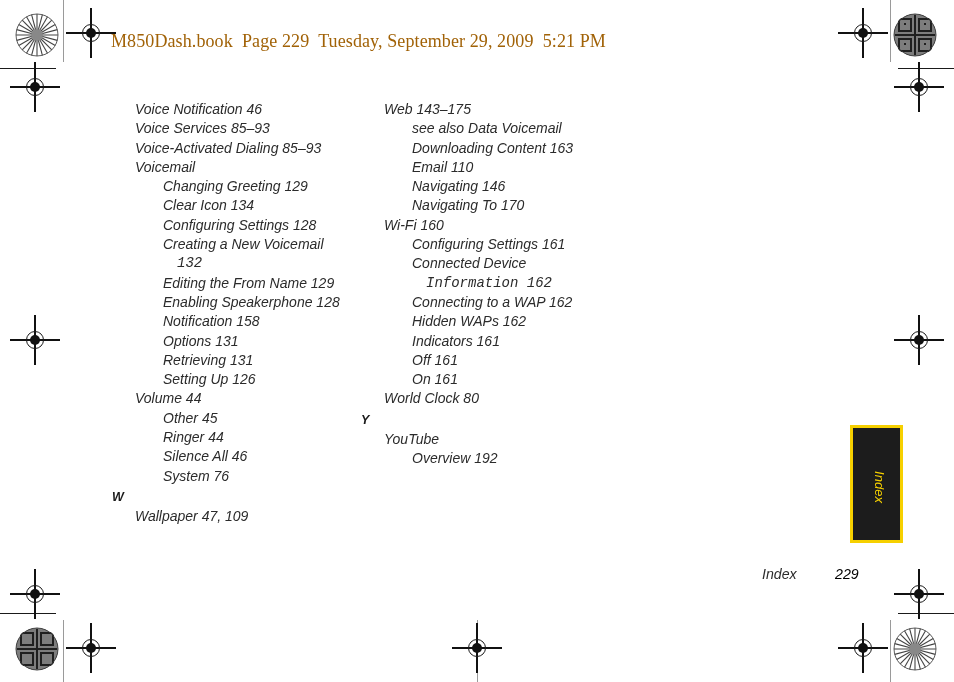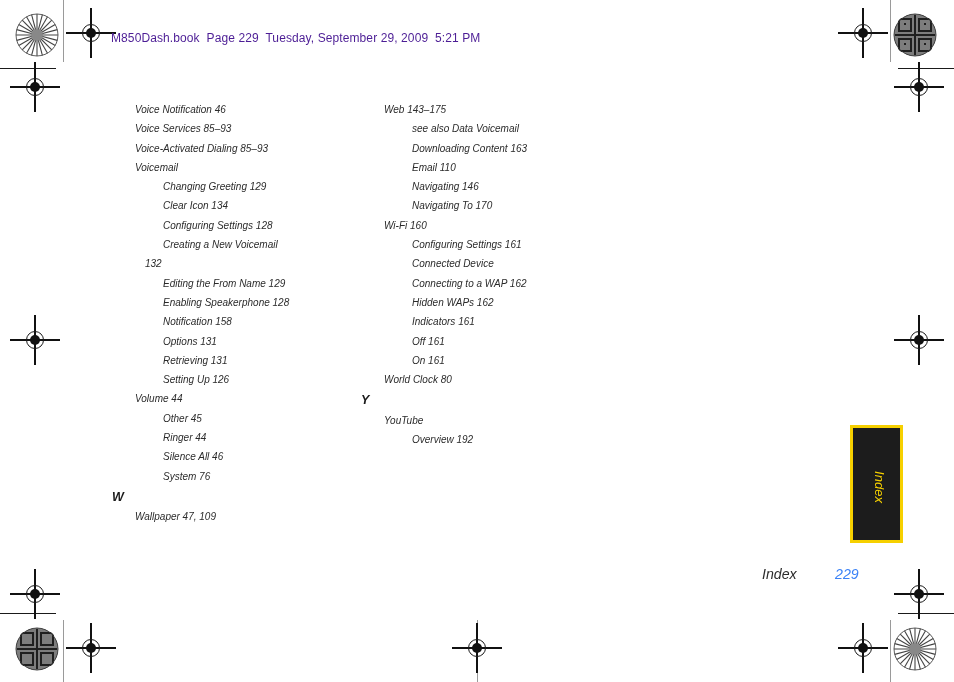--- a/index.html
+++ b/index.html
@@ -64,23 +64,23 @@
     pointer-events: none;
   }
   .trim-v { width: 1px; }
   .trim-h { height: 1px; background: #1a1a1a; }
 
   
   .book-header {
     position: absolute;
     left: 111px;
     top: 31px;
-    font-family: Liberation Sans, sans-serif;
-    font-size: 12px;
-    color: #4c1d95;
+    font-family: Liberation Serif, serif;
+    font-size: 18px;
+    color: #a16207;
     white-space: pre;
     letter-spacing: 0.1px;
   }
 
   
   .index-columns {
     position: absolute;
     left: 0;
     top: 100px;
     width: 954px;
@@ -98,28 +98,28 @@
     font-weight: bold;
     font-size: 12.5px;
     color: #1b1b1b;
     line-height: 19.3px;
     margin-left: 0px;
     padding-top: 2px;
   }
 
   .entry {
     font-style: italic;
-    font-size: 10px;
+    font-size: 14px;
     color: #2b2b2b;
     line-height: 19.3px;
     white-space: pre;
   }
   .lvl0 { margin-left: 23px; }
   .lvl1 { margin-left: 51px; }
-  .lvl2 { margin-left: 33px; }
+  .lvl2 { margin-left: 65px; font-family: Liberation Mono, monospace; }
 
   
   .thumb-tab {
     position: absolute;
     left: 850px;
     top: 425px;
     width: 53px;
     height: 118px;
     background: #1c1c1c;
     border: 3px solid #f6d000;
@@ -149,21 +149,21 @@
     font-size: 14.2px;
     color: #2b2b2b;
     white-space: pre;
   }
   .footer-page {
     position: absolute;
     left: 835px;
     top: 566px;
     font-style: italic;
     font-size: 14.2px;
-    color: #3b82f6;
+    color: #000000;
     white-space: pre;
   }
 </style>
 </head>
 <body>
 
 <div>
 
   <div class="trim-line trim-v" style="left:63px; top:0; height:62px;"></div>
   <div class="trim-line trim-v" style="left:63px; top:620px; height:62px;"></div>
@@ -377,20 +377,21 @@
   <div class="index-col col-right">
       <div class="entry lvl0">Web 143–175</div>
       <div class="entry lvl1">see also Data Voicemail</div>
       <div class="entry lvl1">Downloading Content 163</div>
       <div class="entry lvl1">Email 110</div>
       <div class="entry lvl1">Navigating 146</div>
       <div class="entry lvl1">Navigating To 170</div>
       <div class="entry lvl0">Wi-Fi 160</div>
       <div class="entry lvl1">Configuring Settings 161</div>
       <div class="entry lvl1">Connected Device</div>
+      <div class="entry lvl2">Information 162</div>
       <div class="entry lvl1">Connecting to a WAP 162</div>
       <div class="entry lvl1">Hidden WAPs 162</div>
       <div class="entry lvl1">Indicators 161</div>
       <div class="entry lvl1">Off 161</div>
       <div class="entry lvl1">On 161</div>
       <div class="entry lvl0">World Clock 80</div>
       <div class="section-letter">Y</div>
       <div class="entry lvl0">YouTube</div>
       <div class="entry lvl1">Overview 192</div>
     </div>

